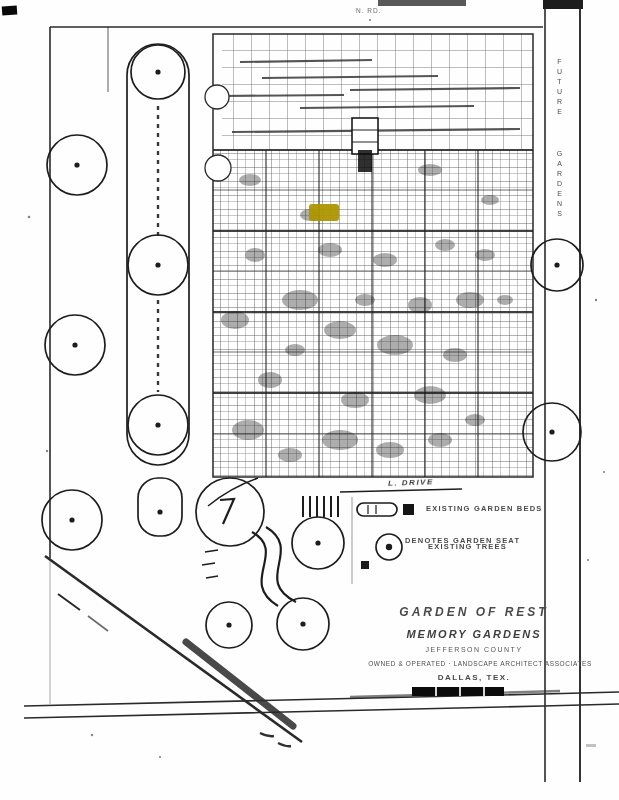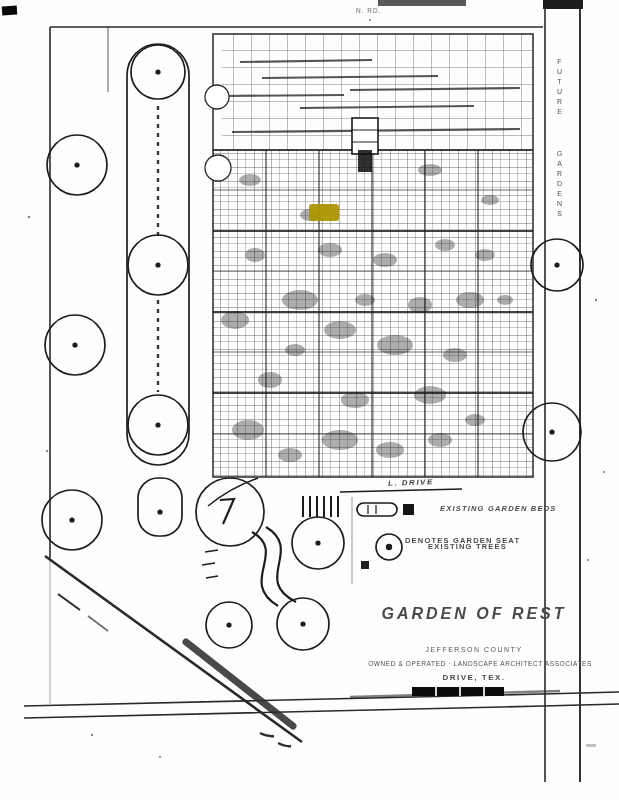--- a/index.html
+++ b/index.html
@@ -13,21 +13,21 @@
     position:absolute;white-space:nowrap;color:#454545;
     font-family:"Liberation Sans", sans-serif;
     filter:blur(0.55px);
   }
   .vert{
     writing-mode:vertical-rl;text-orientation:upright;
     font-size:7px;letter-spacing:3px;color:#4c4c4c;
   }
   .title1{
     left:372px;top:605px;width:204px;text-align:center;
-    font-size:16px;font-weight:bold;font-style:italic;letter-spacing:3px;
+    font-size:12px;font-weight:bold;font-style:italic;letter-spacing:3px;
     color:#4a4a4a;filter:blur(0.7px);
   }
   .title2{
     left:388px;top:628px;width:172px;text-align:center;
     font-size:11px;font-weight:bold;font-style:italic;letter-spacing:2px;
     color:#3f3f3f;filter:blur(0.7px);
   }
   .title3{
     left:398px;top:646px;width:152px;text-align:center;
     font-size:7px;letter-spacing:1.5px;color:#555;
@@ -248,22 +248,23 @@
     </g>
   </svg>
 
   <div class="t toplabel">N. RD.</div>
 
   <div class="t vert" style="left:556px;top:58px;">FUTURE</div>
   <div class="t vert" style="left:556px;top:150px;">GARDENS</div>
 
   <div class="t drive-label">L. DRIVE</div>
 
-  <div class="t legend-label" style="left:440px;top:504px;font-style:italic;">EXISTING GARDEN BEDS</div>
+  <div class="t legend-label" style="left:426px;top:504px;">EXISTING GARDEN BEDS</div>
   <div class="t legend-label" style="left:428px;top:542px;text-align:center;">EXISTING TREES</div>
   <div class="t legend-label" style="left:405px;top:536px;">DENOTES GARDEN SEAT</div>
 
   <div class="t title1">GARDEN OF REST</div>
+  <div class="t title2">MEMORY GARDENS</div>
   <div class="t title3">JEFFERSON COUNTY</div>
   <div class="t title4">OWNED &amp; OPERATED · LANDSCAPE ARCHITECT ASSOCIATES</div>
-  <div class="t title5">DRIVE, TEX.</div>
+  <div class="t title5">DALLAS, TEX.</div>
 
 </div>
 
 </body></html>

